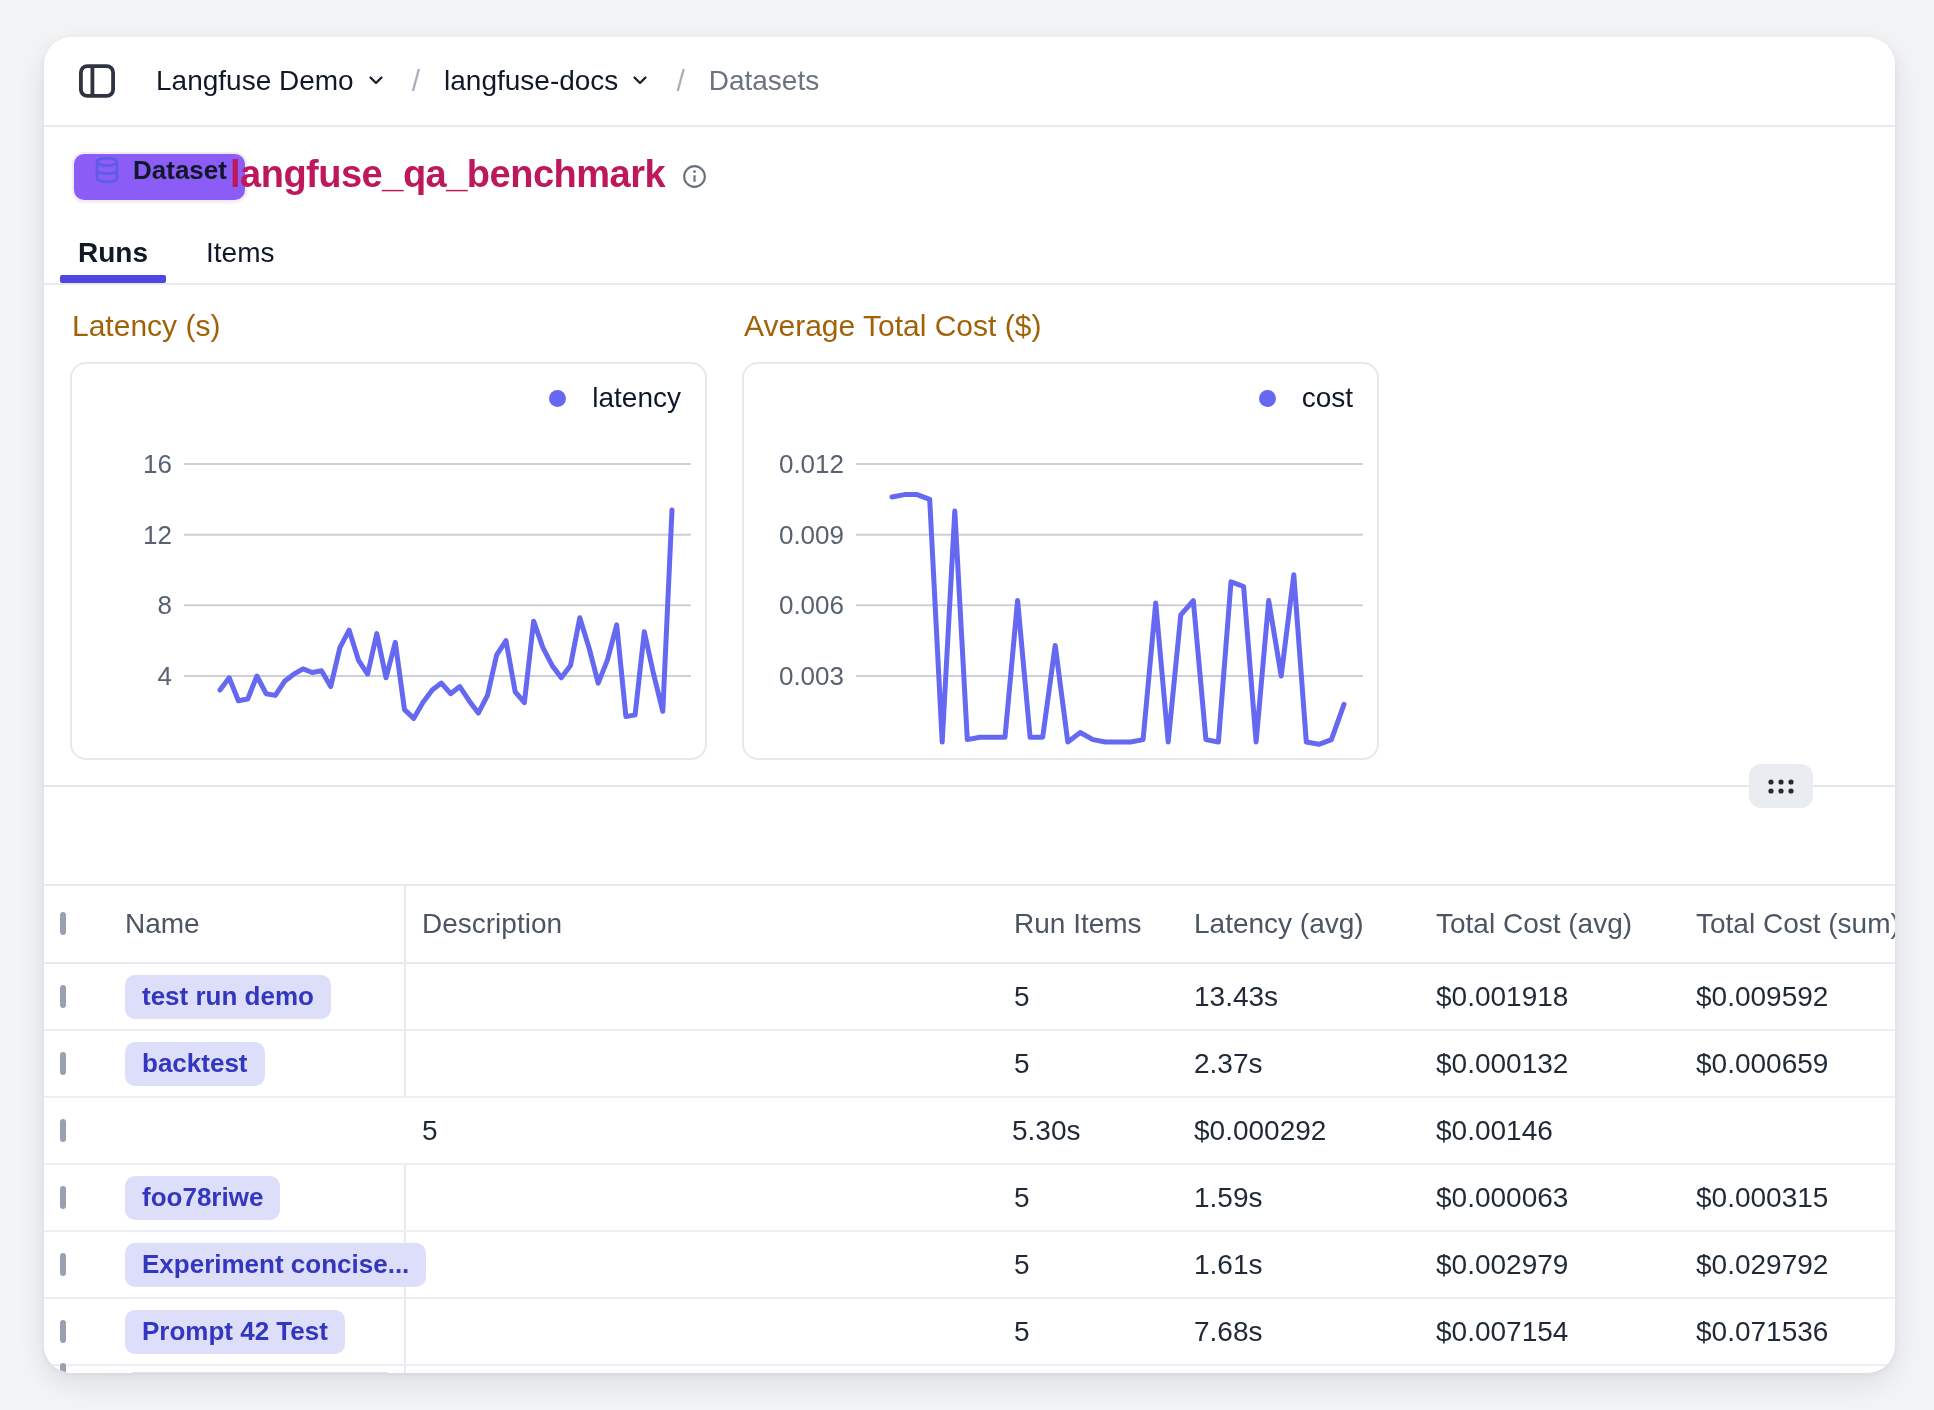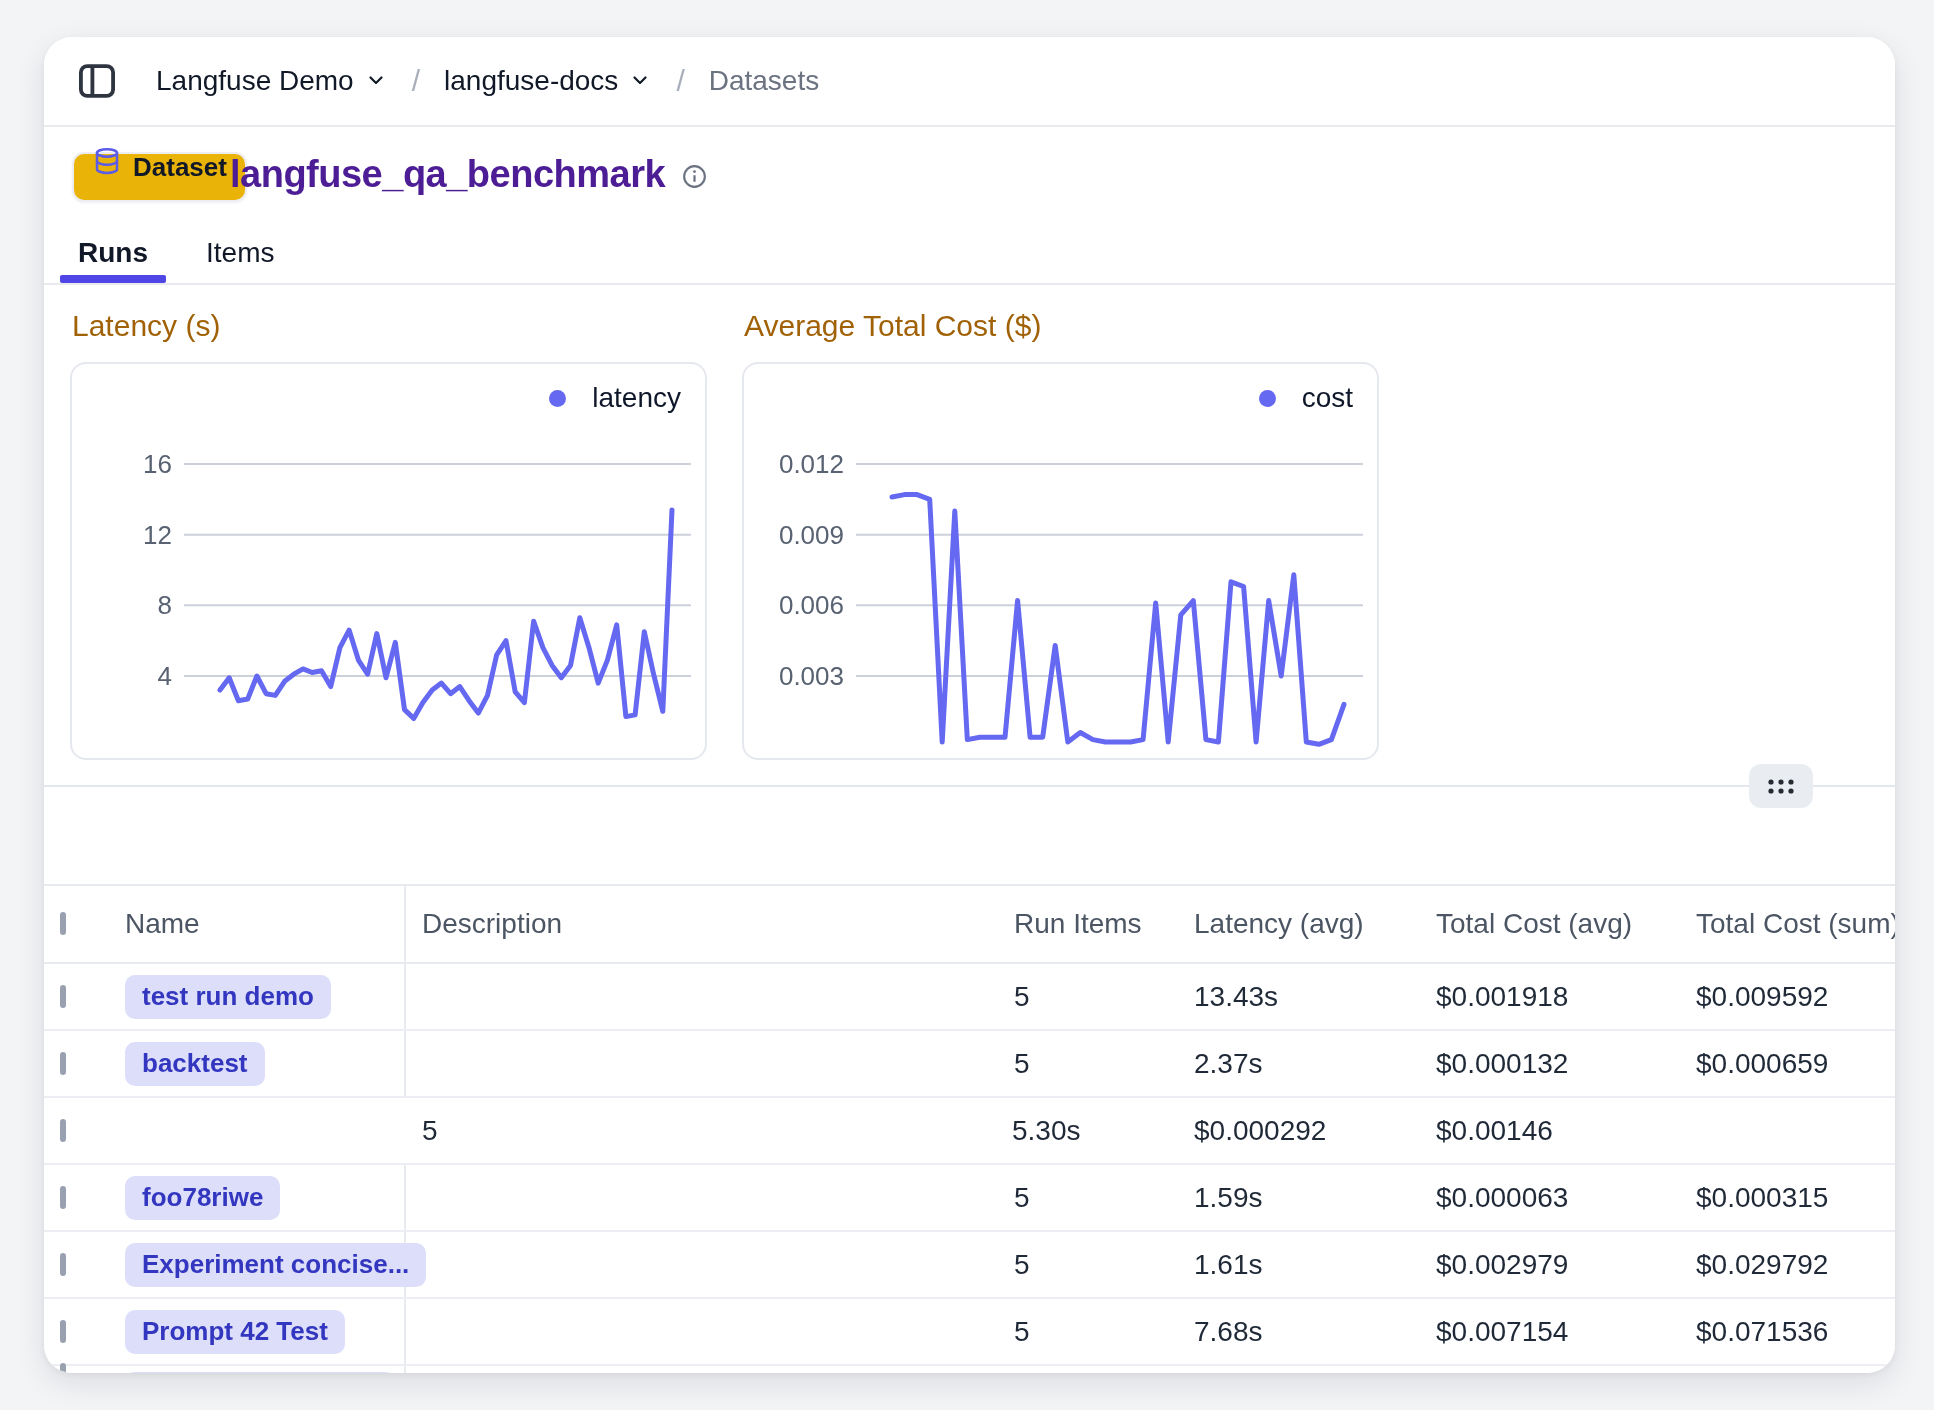--- a/index.html
+++ b/index.html
@@ -26,28 +26,28 @@
   .panel-toggle { display:flex; align-items:center; cursor:pointer; }
   .crumbs { display:flex; align-items:center; margin-left:36px; gap:16px; }
   .crumb { display:flex; align-items:center; gap:10px; font-size:28px; font-weight:500; color:#111827; cursor:pointer; }
   .crumb .chev { margin-top:4px; }
   .slash { color:#a8afba; font-size:30px; font-weight:400; padding:0 8px; }
   .crumb-muted { color:#6b7280; font-weight:400; cursor:pointer; }
 
   
   .type-badge {
     position:absolute; left:28px; top:115px; height:50px;
-    display:flex; align-items:flex-end; gap:11px; padding:17px 18px;
-    background:#eab308; border:2px solid #ededf2; border-radius:12px;
+    display:flex; align-items:flex-start; gap:11px; padding:1px 18px;
+    background:#8b5cf6; border:2px solid #ededf2; border-radius:12px;
     box-shadow:0 1px 3px rgba(15,23,42,.06);
     font-size:26px; font-weight:700; color:#111827;
   }
   .page-title {
     position:absolute; left:186px; top:116px;
-    font-size:38px; font-weight:700; color:#4c1d95; letter-spacing:-.5px;
+    font-size:38px; font-weight:700; color:#be185d; letter-spacing:-.5px;
     display:flex; align-items:center; gap:16px;
   }
   .info-icon { display:flex; margin-top:4px; cursor:pointer; }
 
   
   .tablist { position:absolute; left:16px; top:192px; display:flex; gap:22px; height:54px; }
   .tab { padding:8px 18px 0 18px; font-size:28px; color:#111827; position:relative; cursor:pointer; font-weight:500; }
   .tab.active { font-weight:600; }
   .tab.active::after {
     content:""; position:absolute; left:0; right:0; bottom:0; height:8px;

